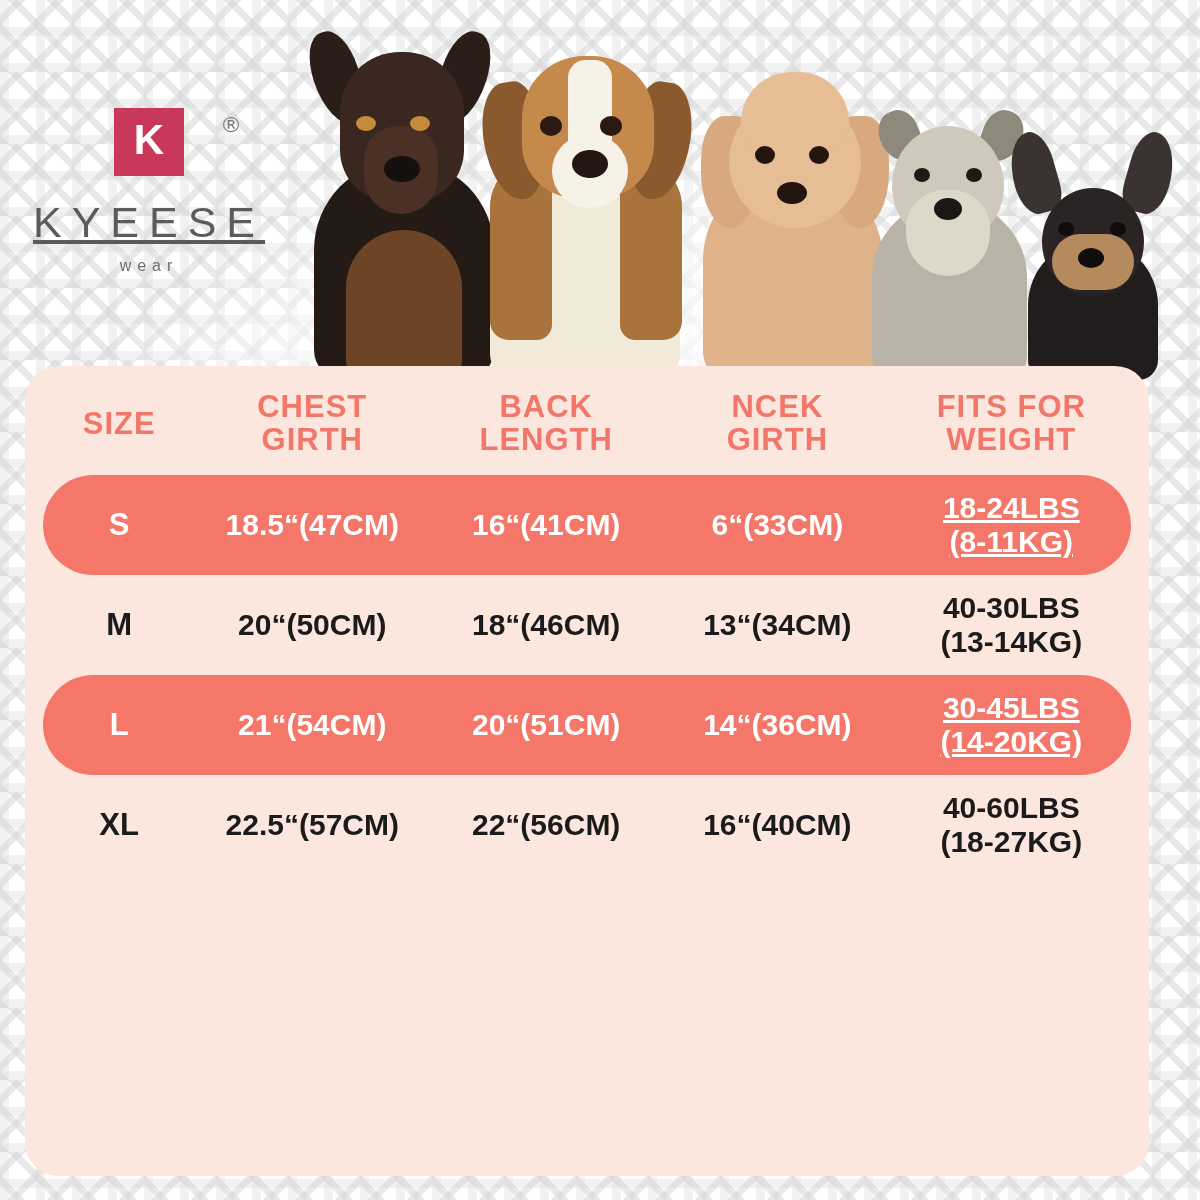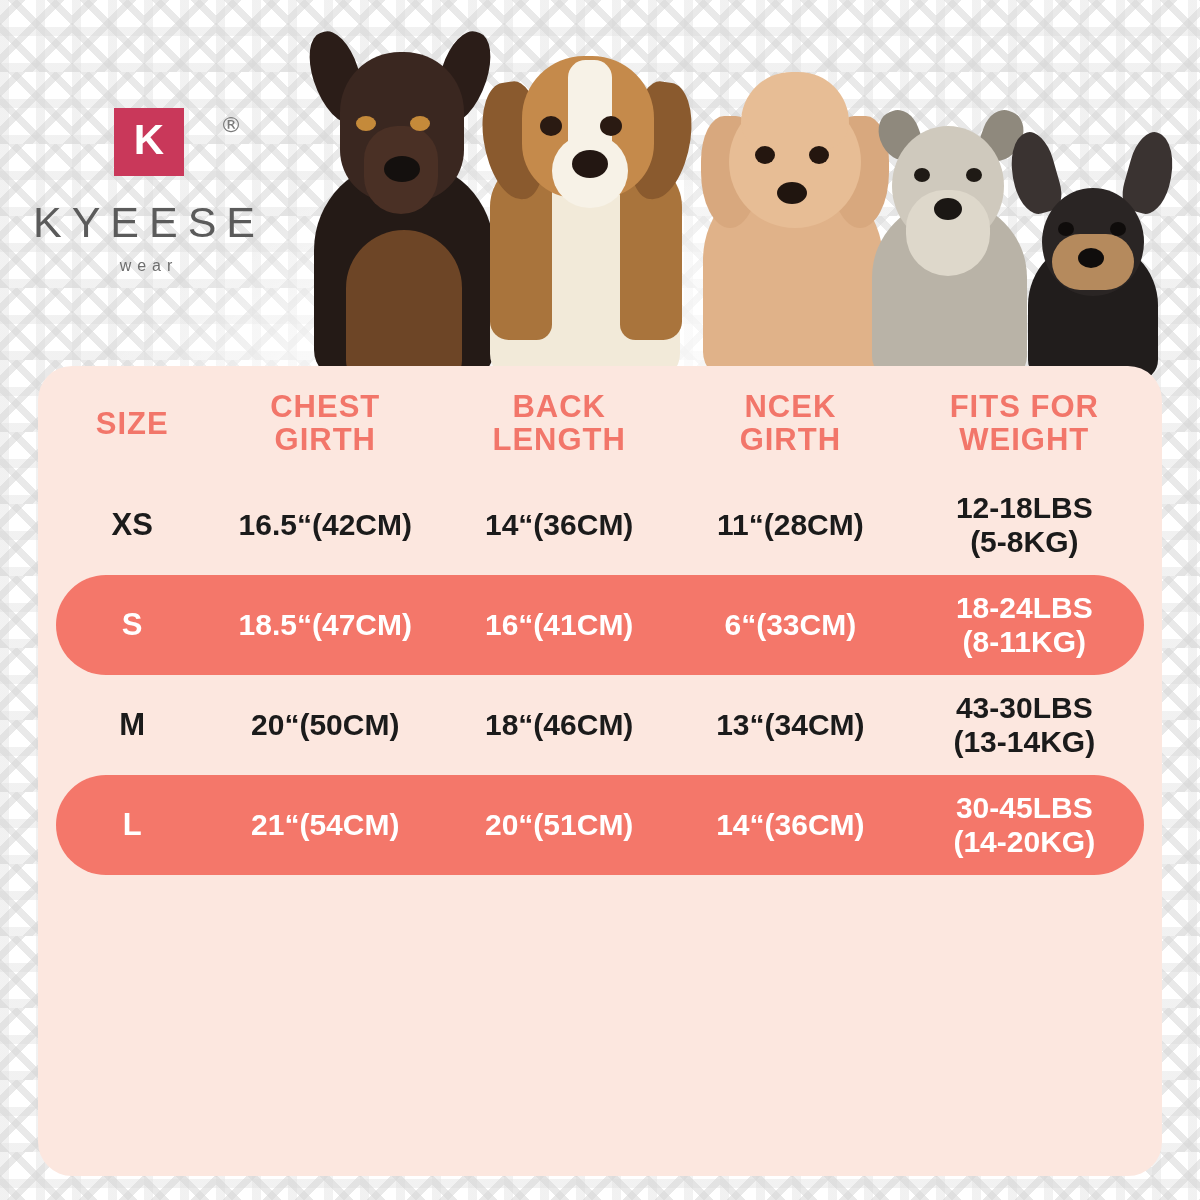--- a/index.html
+++ b/index.html
@@ -68,20 +68,21 @@
     color: #7a7a7a;
     font-family: "DejaVu Sans", sans-serif;
   }
   .logo-word {
     margin-top: 22px;
     font-size: 43px;
     letter-spacing: 10px;
     color: #5b5b5b;
     font-weight: normal;
     font-family: "Liberation Sans", sans-serif;
+    text-decoration: underline;
   }
   .logo-sub {
     margin-top: 10px;
     font-size: 16px;
     letter-spacing: 6px;
     color: #6d6d6d;
   }
 
   
   .dogs {
@@ -158,21 +159,21 @@
   .d5 .ear.r { left: 122px; top: 2px; width: 44px; height: 82px; background: #3a3331; border-radius: 40% 60% 40% 30%; transform: rotate(16deg); }
   .d5 .cheek { position:absolute; left: 46px; top: 104px; width: 82px; height: 56px; background: #b58a5d; border-radius: 40px; }
   .d5 .eye { width: 16px; height: 14px; background: #0f0c0b; }
   .d5 .eye.l { left: 52px; top: 92px; }
   .d5 .eye.r { left: 104px; top: 92px; }
   .d5 .nose { left: 72px; top: 118px; width: 26px; height: 20px; background: #100d0c; }
 
   
   .chart-card {
     position: absolute;
-    left: 38px; top: 366px;
+    left: 25px; top: 366px;
     width: 1124px;
     height: 810px;
     background: #fce7df;
     border-radius: 34px;
     padding: 24px 18px 8px 18px;
     overflow: hidden;
   }
 
   table.size-table {
     width: 100%;
@@ -206,21 +207,21 @@
     font-weight: bold;
     line-height: 1.12;
     font-family: "Liberation Sans", sans-serif;
   }
   tbody td.size-col { font-size: 31px; }
   tbody tr.alt td {
     color: #ffffff;
     background: #f4776a;
   }
   tbody tr.alt td:first-child { border-radius: 50px 0 0 50px; }
-  tbody tr.alt td:last-child { border-radius: 0 50px 50px 0; }
+  tbody tr.alt td:last-child { border-radius: 0 50px 50px 0; text-decoration: underline; }
   .wt { display: block; }
 </style>
 </head>
 <body>
 
 <div class="page">
 
   <div class="bg-pattern"></div>
   <div class="bg-fade"></div>
 
@@ -325,64 +326,64 @@
             <span>GIRTH</span>
           </th>
           <th>
             <span>FITS FOR</span><br>
             <span>WEIGHT</span>
           </th>
         </tr>
       </thead>
       <tbody>
 
-        <tr>
-          <td class="size-col">XS</td>
-          <td>16.5“(42CM)</td>
-          <td>14“(36CM)</td>
-          <td>11“(28CM)</td>
-          <td>
-            <span class="wt">12-18LBS</span>
-            <span class="wt line2">(5-8KG)</span>
-          </td>
-        </tr>
 
         <tr class="alt">
           <td class="size-col">S</td>
           <td>18.5“(47CM)</td>
           <td>16“(41CM)</td>
           <td>6“(33CM)</td>
           <td>
             <span class="wt">18-24LBS</span>
             <span class="wt line2">(8-11KG)</span>
           </td>
         </tr>
 
         <tr>
           <td class="size-col">M</td>
           <td>20“(50CM)</td>
           <td>18“(46CM)</td>
           <td>13“(34CM)</td>
           <td>
-            <span class="wt">43-30LBS</span>
+            <span class="wt">40-30LBS</span>
             <span class="wt line2">(13-14KG)</span>
           </td>
         </tr>
 
         <tr class="alt">
           <td class="size-col">L</td>
           <td>21“(54CM)</td>
           <td>20“(51CM)</td>
           <td>14“(36CM)</td>
           <td>
             <span class="wt">30-45LBS</span>
             <span class="wt line2">(14-20KG)</span>
           </td>
         </tr>
 
+        <tr>
+          <td class="size-col">XL</td>
+          <td>22.5“(57CM)</td>
+          <td>22“(56CM)</td>
+          <td>16“(40CM)</td>
+          <td>
+            <span class="wt">40-60LBS</span>
+            <span class="wt line2">(18-27KG)</span>
+          </td>
+        </tr>
 
 
 
       </tbody>
     </table>
   </div>
 
 </div>
 
 </body></html>

